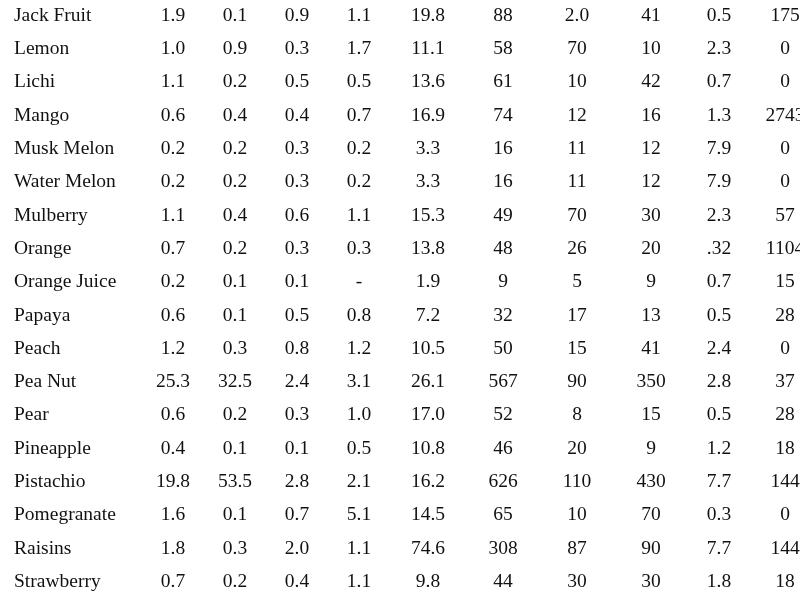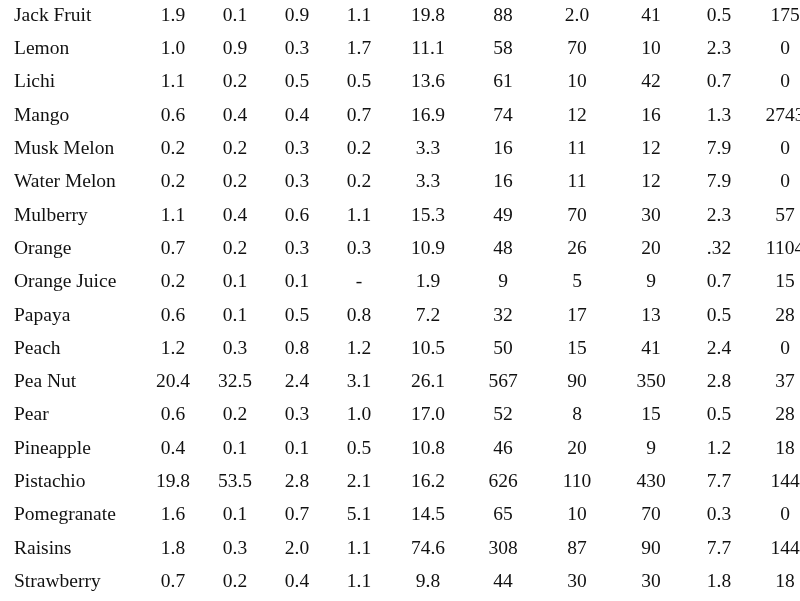--- a/index.html
+++ b/index.html
@@ -166,21 +166,21 @@
           <td class="num">30</td>
           <td class="num">2.3</td>
           <td class="num">57</td>
         </tr>
         <tr>
           <td class="name">Orange</td>
           <td class="num">0.7</td>
           <td class="num">0.2</td>
           <td class="num">0.3</td>
           <td class="num">0.3</td>
-          <td class="num">10.9</td>
+          <td class="num">13.8</td>
           <td class="num">48</td>
           <td class="num">26</td>
           <td class="num">20</td>
           <td class="num">.32</td>
           <td class="num">1104</td>
         </tr>
         <tr>
           <td class="name">Orange Juice</td>
           <td class="num">0.2</td>
           <td class="num">0.1</td>
@@ -214,21 +214,21 @@
           <td class="num">1.2</td>
           <td class="num">10.5</td>
           <td class="num">50</td>
           <td class="num">15</td>
           <td class="num">41</td>
           <td class="num">2.4</td>
           <td class="num">0</td>
         </tr>
         <tr>
           <td class="name">Pea Nut</td>
-          <td class="num">20.4</td>
+          <td class="num">25.3</td>
           <td class="num">32.5</td>
           <td class="num">2.4</td>
           <td class="num">3.1</td>
           <td class="num">26.1</td>
           <td class="num">567</td>
           <td class="num">90</td>
           <td class="num">350</td>
           <td class="num">2.8</td>
           <td class="num">37</td>
         </tr>

